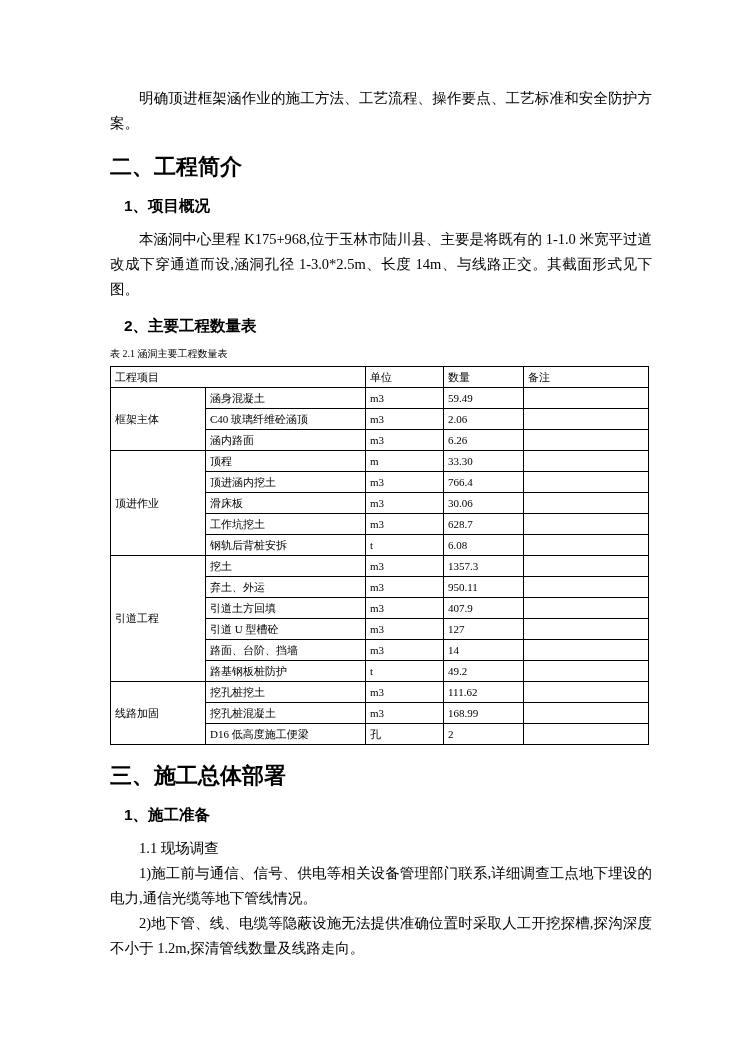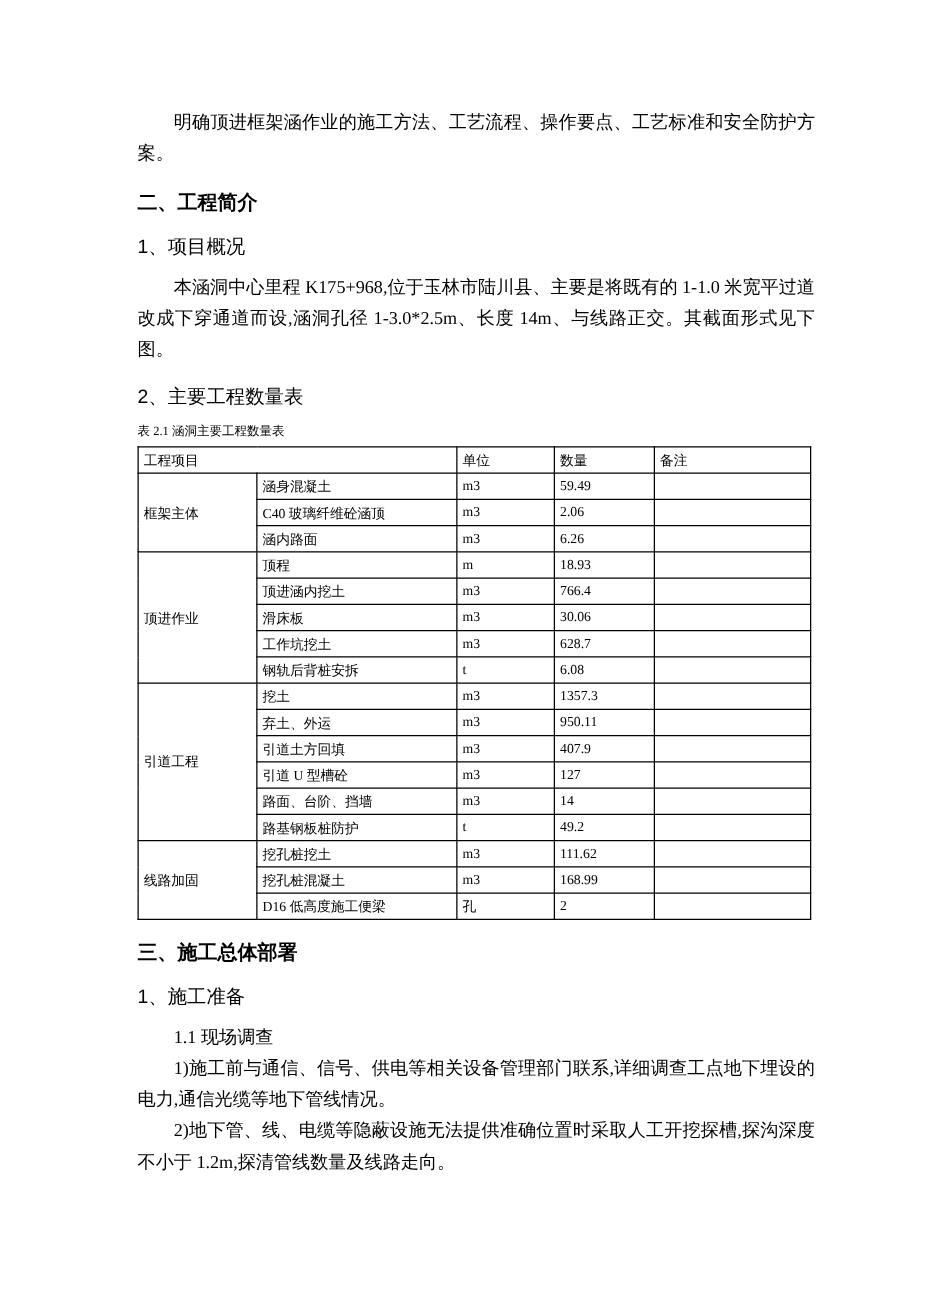--- a/index.html
+++ b/index.html
@@ -17,29 +17,29 @@
   }
   p.body {
     font-size: 14.5px;
     line-height: 25px;
     margin: 0;
     text-align: justify;
   }
   p.indent { text-indent: 2em; }
   h1.sec {
     font-family: Liberation Sans, sans-serif;
-    font-size: 16px;
+    font-size: 22px;
     font-weight: bold;
     margin: 16px 0 12px 0;
   }
   h2.sub {
     font-family: "Liberation Sans", "DejaVu Sans", sans-serif;
     font-size: 15.5px;
-    font-weight: normal;
-    margin: 14px 0 10px 0;
+    font-weight: bold;
+    margin: 14px 0 10px 14px;
   }
   p.caption {
     font-size: 10px;
     margin: 4px 0 5px 0;
   }
   table.qt {
     border-collapse: collapse;
     width: 538px;
     table-layout: fixed;
     font-size: 11px;
@@ -113,21 +113,21 @@
         <tr>
           <td>涵内路面</td>
           <td>m3</td>
           <td>6.26</td>
           <td></td>
         </tr>
         <tr>
           <td rowspan="5" class="group-cell">顶进作业</td>
           <td>顶程</td>
           <td>m</td>
-          <td>18.93</td>
+          <td>33.30</td>
           <td></td>
         </tr>
         <tr>
           <td>顶进涵内挖土</td>
           <td>m3</td>
           <td>766.4</td>
           <td></td>
         </tr>
         <tr>
           <td>滑床板</td>

